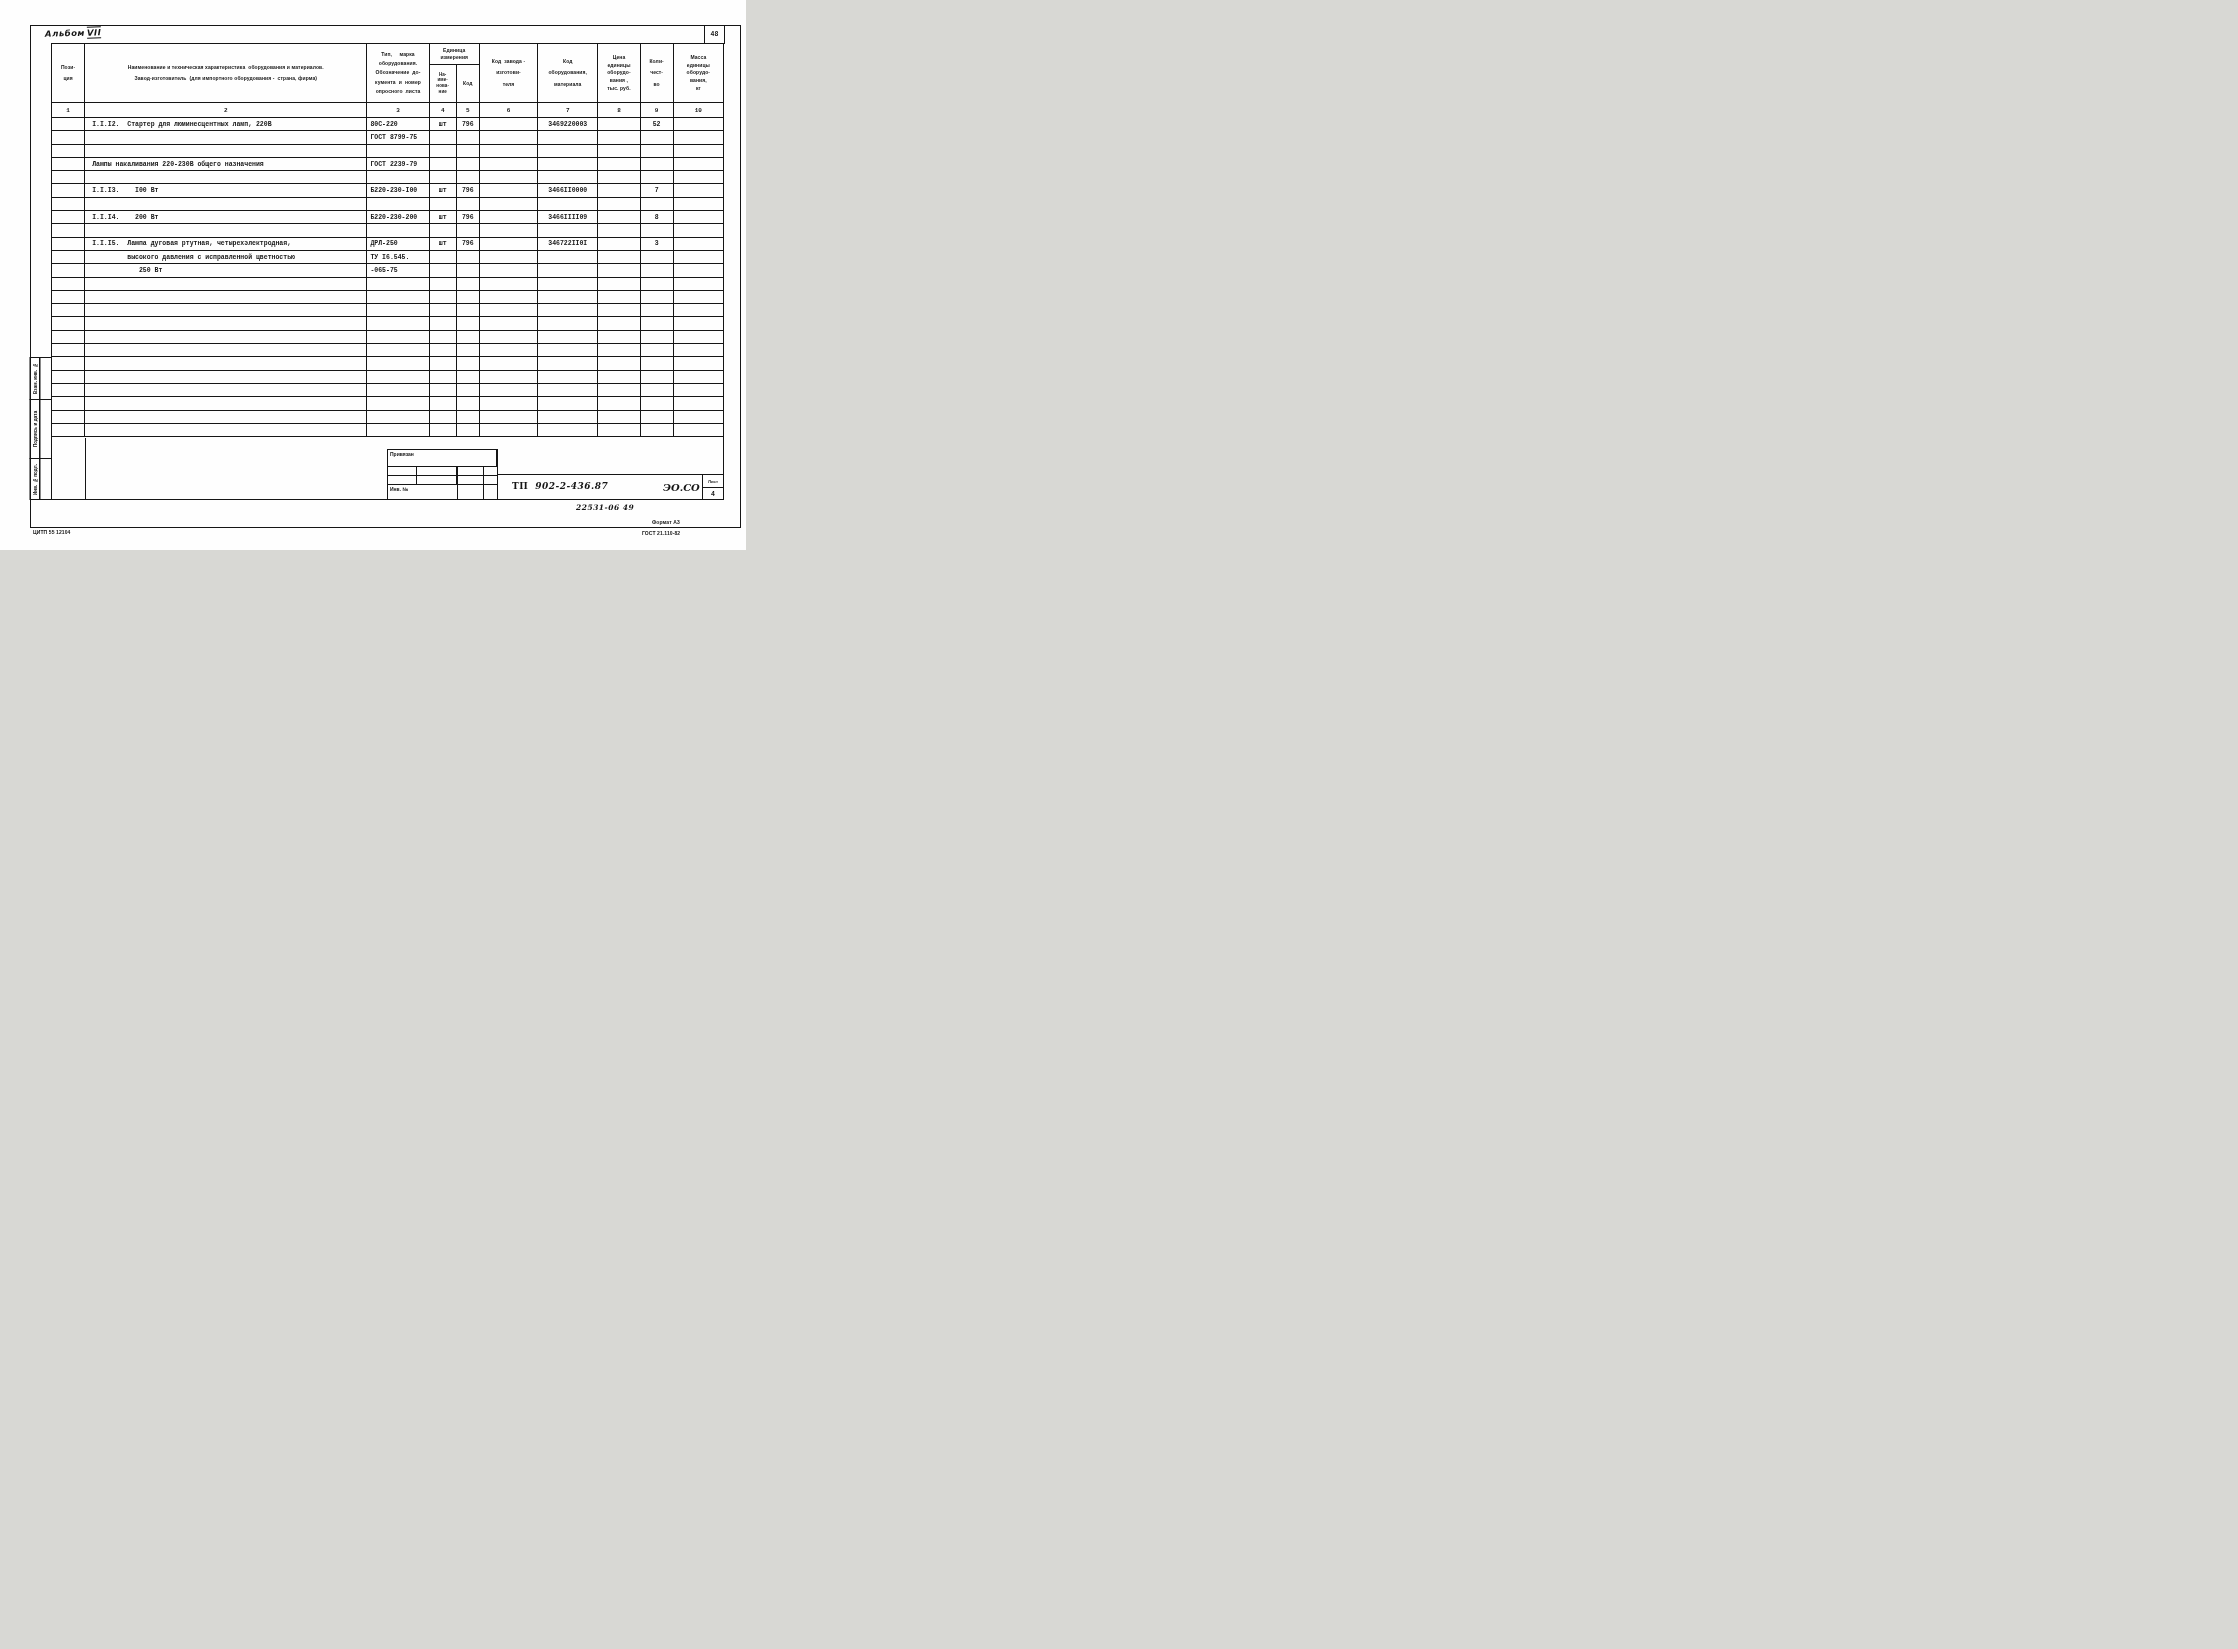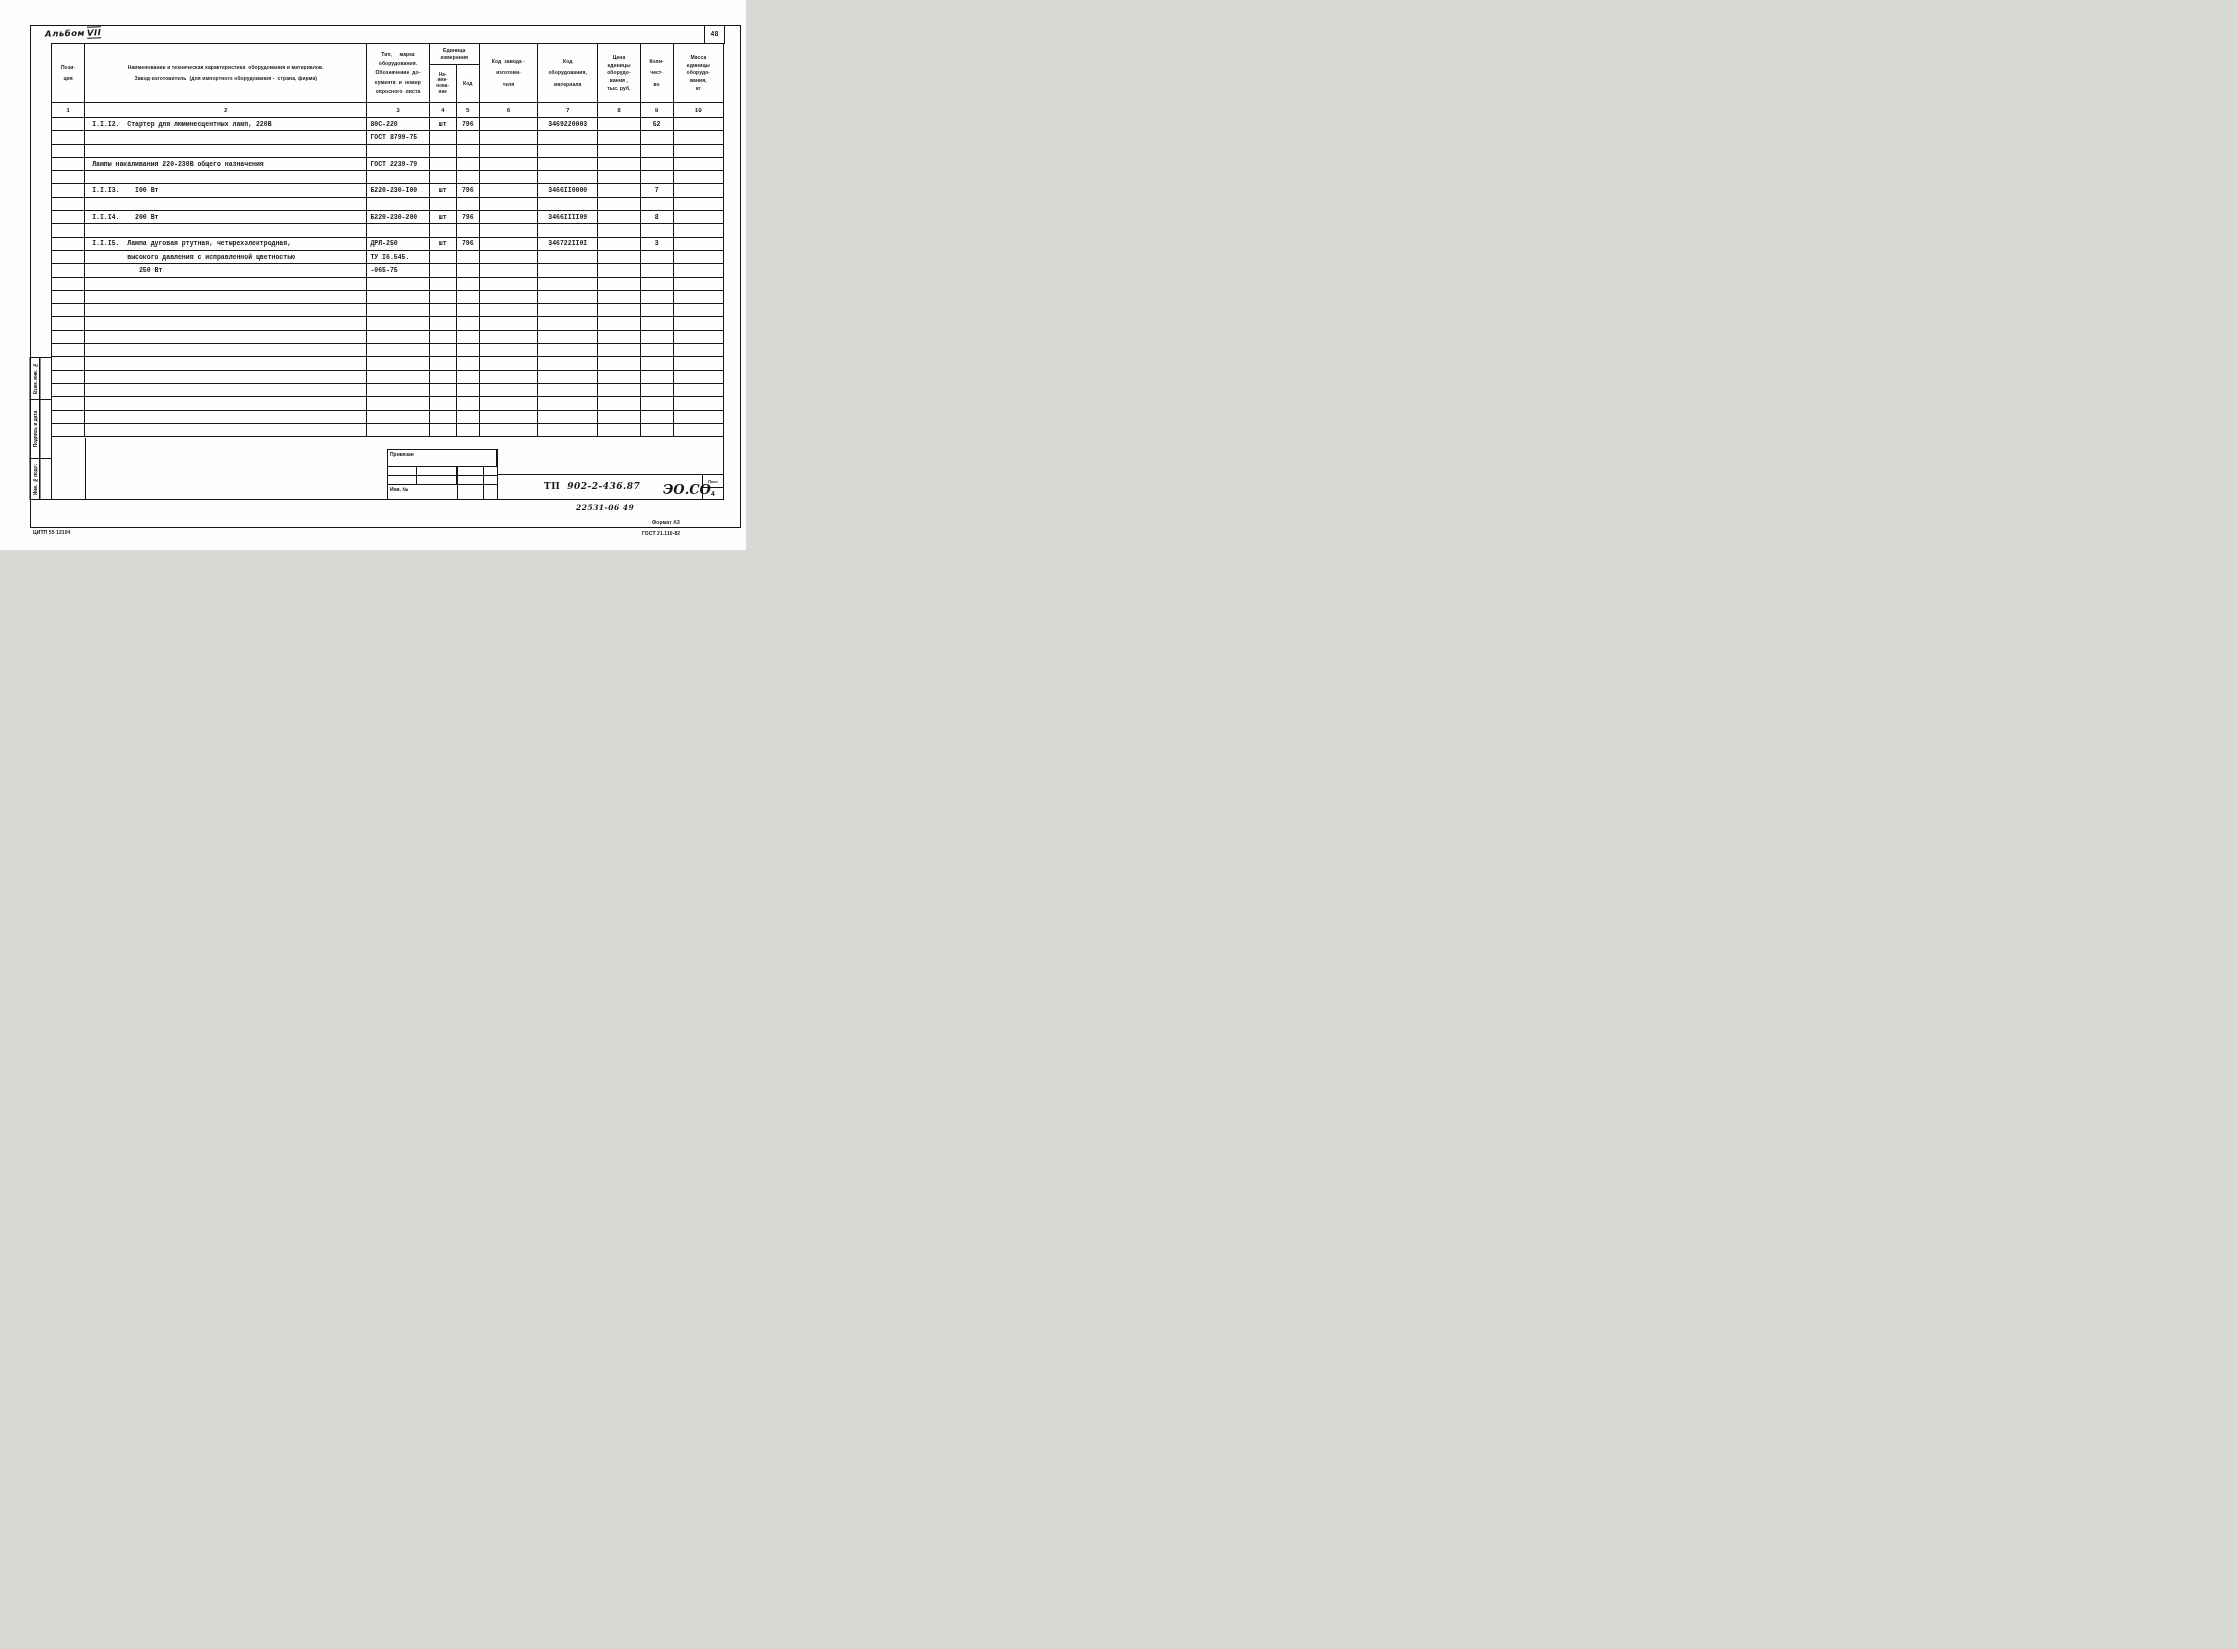--- a/index.html
+++ b/index.html
@@ -51,23 +51,23 @@
   
   .stamp{left:387px;top:449px;width:111px;height:51px;border:1.5px solid #151515;}
   .stamp .cell{position:absolute;box-sizing:border-box;border:1px solid #151515;}
   .stamp-label{font-size:5px;font-weight:700;padding:1px 0 0 2px;}
   
   .tblock{left:497px;top:474px;width:227px;height:26px;border:1.5px solid #151515;}
   .list-box{position:absolute;right:0;top:0;width:20px;height:100%;border-left:1.2px solid #151515;}
   .list-top{height:12px;border-bottom:1px solid #151515;display:flex;align-items:center;
             justify-content:center;font-size:4.2px;font-weight:700;}
   .list-num{height:12px;display:flex;align-items:center;justify-content:center;}
-  .doccode{position:absolute;left:14px;top:5.5px;font-size:9px;letter-spacing:0.5px;margin-left:32px;}
+  .doccode{position:absolute;left:14px;top:5.5px;font-size:9px;letter-spacing:0.5px;}
   .doccode .pfx{font-family:"DejaVu Serif",serif;font-style:normal;margin-right:7px;}
-  .docmark{position:absolute;left:165px;top:7px;font-size:13px;}
+  .docmark{position:absolute;left:165px;top:7px;font-size:10px;}
   .note-hand{left:576px;top:503px;font-size:7.5px;letter-spacing:0.5px;}
   .small-print{font-size:5px;font-weight:700;letter-spacing:0.1px;}
 </style>
 </head>
 <body>
 
 <div class="sheet">
 
   <div class="abs outer-border"></div>
   <div class="abs frame"></div>

